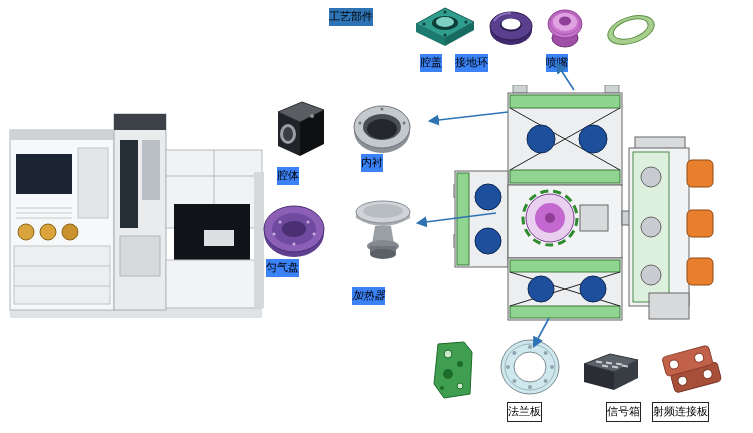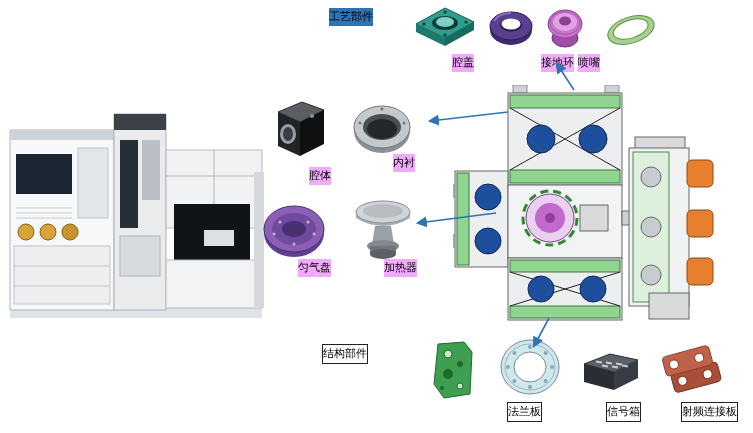--- a/index.html
+++ b/index.html
@@ -9,21 +9,21 @@
   .thumb { position:absolute; }
   .thumb svg { display:block; }
   .lbl {
     position:absolute;
     font-size:11px;
     line-height:1.25;
     padding:2px 0;
     color:#000;
     white-space:nowrap;
   }
-  .lbl.orange { background:#f0abfc;margin-left:32px; }
+  .lbl.orange { background:#3b82f6; }
   .lbl.blue   { background:#2E74B5; }
   .lbl.plain  { background:#ffffff; border:1px solid #222; }
   #arrows { position:absolute; left:0; top:0; pointer-events:none; }
 </style>
 </head>
 <body>
 
 <div id="canvas">
 
   <div class="thumb" style="left:8px; top:112px;">
@@ -56,21 +56,20 @@
 
       <rect x="166" y="92" width="76" height="56" fill="#101418"></rect>
       <rect x="196" y="118" width="30" height="16" fill="#dde0e3"></rect>
 
       <rect x="158" y="148" width="96" height="48" fill="#f2f3f5" stroke="#b5babf"></rect>
       <rect x="246" y="60" width="10" height="136" fill="#d5d9dc"></rect>
     </svg>
   </div>
 
   <div class="lbl blue" style="left:329px; top:8px;">工艺部件</div>
-  <div class="lbl plain" style="left:322px; top:344px;">结构部件</div>
 
   <div class="thumb" style="left:414px; top:6px;">
     <svg width="62" height="46" viewBox="0 0 62 46">
       <polygon points="31,2 60,16 31,32 2,18" fill="#2f9e8f" stroke="#145a50"></polygon>
       <polygon points="2,18 31,32 31,40 2,26" fill="#1d7a6e"></polygon>
       <polygon points="31,32 60,16 60,24 31,40" fill="#176b60"></polygon>
       <ellipse cx="31" cy="17" rx="13" ry="7" fill="#0d3f38"></ellipse>
       <ellipse cx="31" cy="16" rx="9" ry="5" fill="#7fd0c5"></ellipse>
       <circle cx="10" cy="18" r="1.6" fill="#0d3f38"></circle>
       <circle cx="52" cy="16" r="1.6" fill="#0d3f38"></circle>
@@ -82,21 +81,21 @@
 
   <div class="thumb" style="left:486px; top:6px;">
     <svg width="50" height="46" viewBox="0 0 50 46">
       <ellipse cx="25" cy="24" rx="21" ry="15" fill="#3f2a6e"></ellipse>
       <ellipse cx="25" cy="20" rx="21" ry="14" fill="#5a3f8f" stroke="#2a1b4d"></ellipse>
       <ellipse cx="25" cy="19" rx="11" ry="6.5" fill="#2a1b4d"></ellipse>
       <ellipse cx="25" cy="18" rx="9.5" ry="5.5" fill="#ffffff"></ellipse>
       <path d="M8,15 A19,12 0 0 1 25,7" fill="none" stroke="#8a6fc0" stroke-width="2"></path>
     </svg>
   </div>
-  <div class="lbl orange" style="left:509px; top:54px;">接地环</div>
+  <div class="lbl orange" style="left:455px; top:54px;">接地环</div>
 
   <div class="thumb" style="left:542px; top:4px;">
     <svg width="46" height="48" viewBox="0 0 46 48">
       <ellipse cx="23" cy="34" rx="13" ry="9" fill="#a04fa8" stroke="#6e2f75"></ellipse>
       <ellipse cx="23" cy="20" rx="17" ry="14" fill="#c873cc" stroke="#8f3f96"></ellipse>
       <ellipse cx="23" cy="18" rx="12" ry="9" fill="#e0a3e2"></ellipse>
       <ellipse cx="23" cy="17" rx="6" ry="4.5" fill="#8f3f96"></ellipse>
       <ellipse cx="23" cy="19" rx="15" ry="11.5" fill="none" stroke="#a558ab"></ellipse>
     </svg>
   </div>
@@ -155,21 +154,21 @@
     <svg width="66" height="66" viewBox="0 0 66 66">
       <path d="M6,16 L6,22 Q33,38 60,22 L60,16 Z" fill="#a8adb2"></path>
       <ellipse cx="33" cy="16" rx="27" ry="11" fill="#d0d4d8" stroke="#8a8f94"></ellipse>
       <ellipse cx="33" cy="15" rx="20" ry="7" fill="#b8bdc2"></ellipse>
       <path d="M25,30 L41,30 L44,48 L22,48 Z" fill="#9aa0a6"></path>
       <ellipse cx="33" cy="50" rx="16" ry="6" fill="#83898f"></ellipse>
       <rect x="20" y="50" width="26" height="7" fill="#6f757b"></rect>
       <ellipse cx="33" cy="58" rx="13" ry="5" fill="#5a6066"></ellipse>
     </svg>
   </div>
-  <div class="lbl orange" style="left:352px; top:259px;">加热器</div>
+  <div class="lbl orange" style="left:352px; top:287px;font-style:italic;">加热器</div>
 
   <div class="thumb" style="left:453px; top:85px;">
     <svg width="268" height="238" viewBox="0 0 268 238">
 
       <rect x="60" y="0" width="14" height="8" fill="#cfd2d5" stroke="#8a8f94"></rect>
       <rect x="152" y="0" width="14" height="8" fill="#cfd2d5" stroke="#8a8f94"></rect>
       <rect x="0" y="100" width="6" height="12" fill="#cfd2d5" stroke="#8a8f94"></rect>
       <rect x="0" y="150" width="6" height="12" fill="#cfd2d5" stroke="#8a8f94"></rect>
 
       <rect x="55" y="8" width="114" height="92" fill="#eceef0" stroke="#666"></rect>
@@ -262,21 +261,21 @@
       <g transform="rotate(-15 34 28)">
         <rect x="12" y="26" width="48" height="20" rx="4" fill="#a84f3a" stroke="#7a3424"></rect>
         <circle cx="22" cy="36" r="4.5" fill="#ffffff" stroke="#7a3424"></circle>
         <circle cx="48" cy="36" r="4.5" fill="#ffffff" stroke="#7a3424"></circle>
         <rect x="8" y="8" width="48" height="20" rx="4" fill="#c2614a" stroke="#8a3f2d"></rect>
         <circle cx="18" cy="18" r="4.5" fill="#ffffff" stroke="#8a3f2d"></circle>
         <circle cx="44" cy="18" r="4.5" fill="#ffffff" stroke="#8a3f2d"></circle>
       </g>
     </svg>
   </div>
-  <div class="lbl plain" style="left:652px; top:402px;margin-left:29px;">射频连接板</div>
+  <div class="lbl plain" style="left:652px; top:402px;">射频连接板</div>
 
   <svg id="arrows" width="753" height="433" viewBox="0 0 753 433">
     <defs>
       <marker id="arr" viewBox="0 0 10 10" refX="8" refY="5" markerWidth="7" markerHeight="7" orient="auto-start-reverse">
         <path d="M0,0 L10,5 L0,10 z" fill="#2E74B5"></path>
       </marker>
     </defs>
     <line x1="508" y1="112" x2="430" y2="121" stroke="#2E74B5" stroke-width="1.6" marker-end="url(#arr)"></line>
     <line x1="496" y1="213" x2="418" y2="223" stroke="#2E74B5" stroke-width="1.6" marker-end="url(#arr)"></line>
     <line x1="574" y1="90" x2="557" y2="64" stroke="#2E74B5" stroke-width="1.6" marker-end="url(#arr)"></line>

